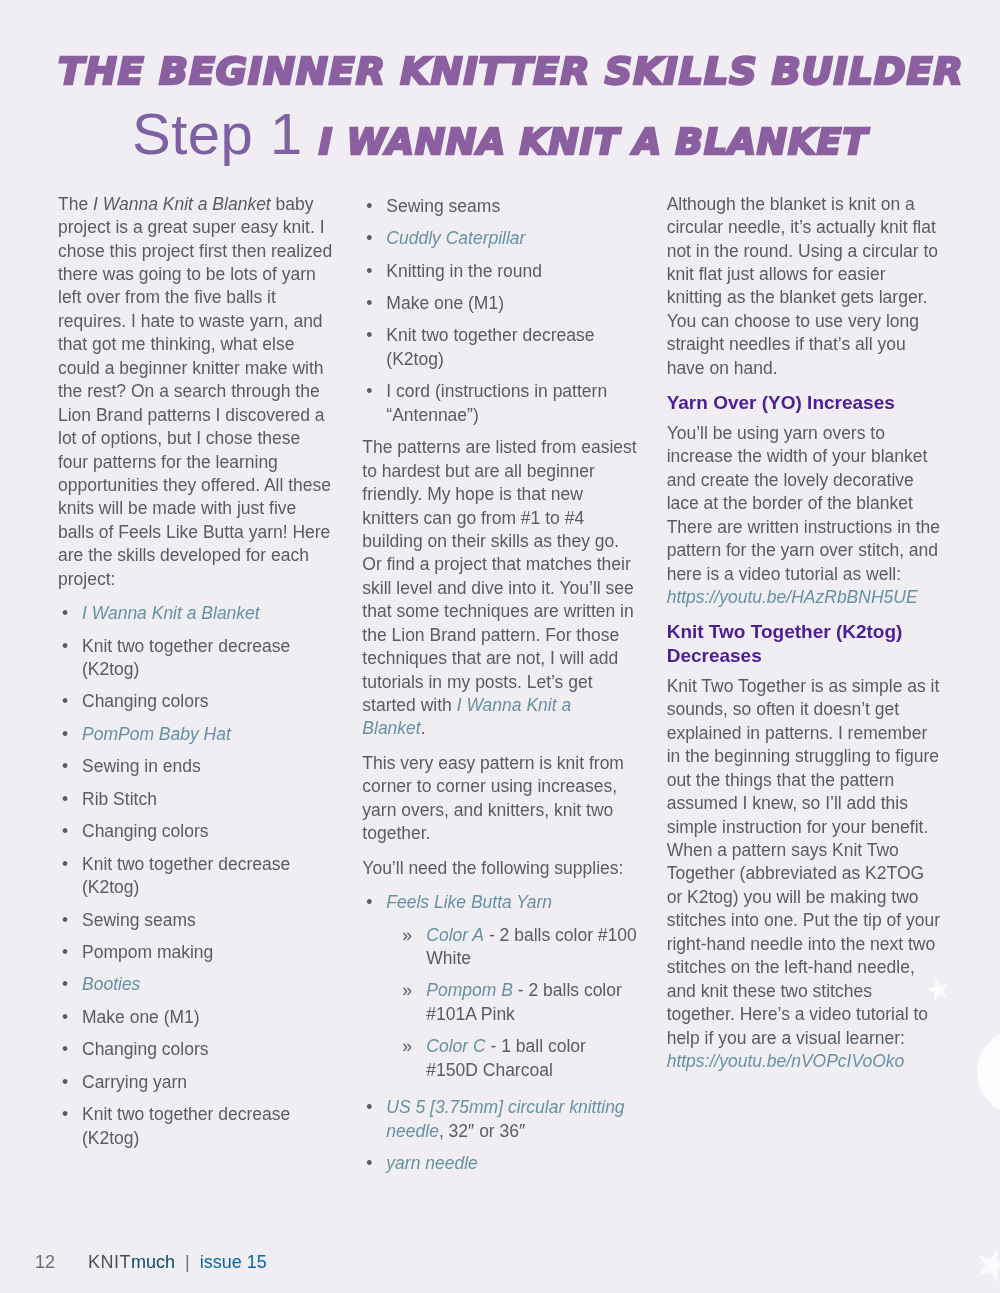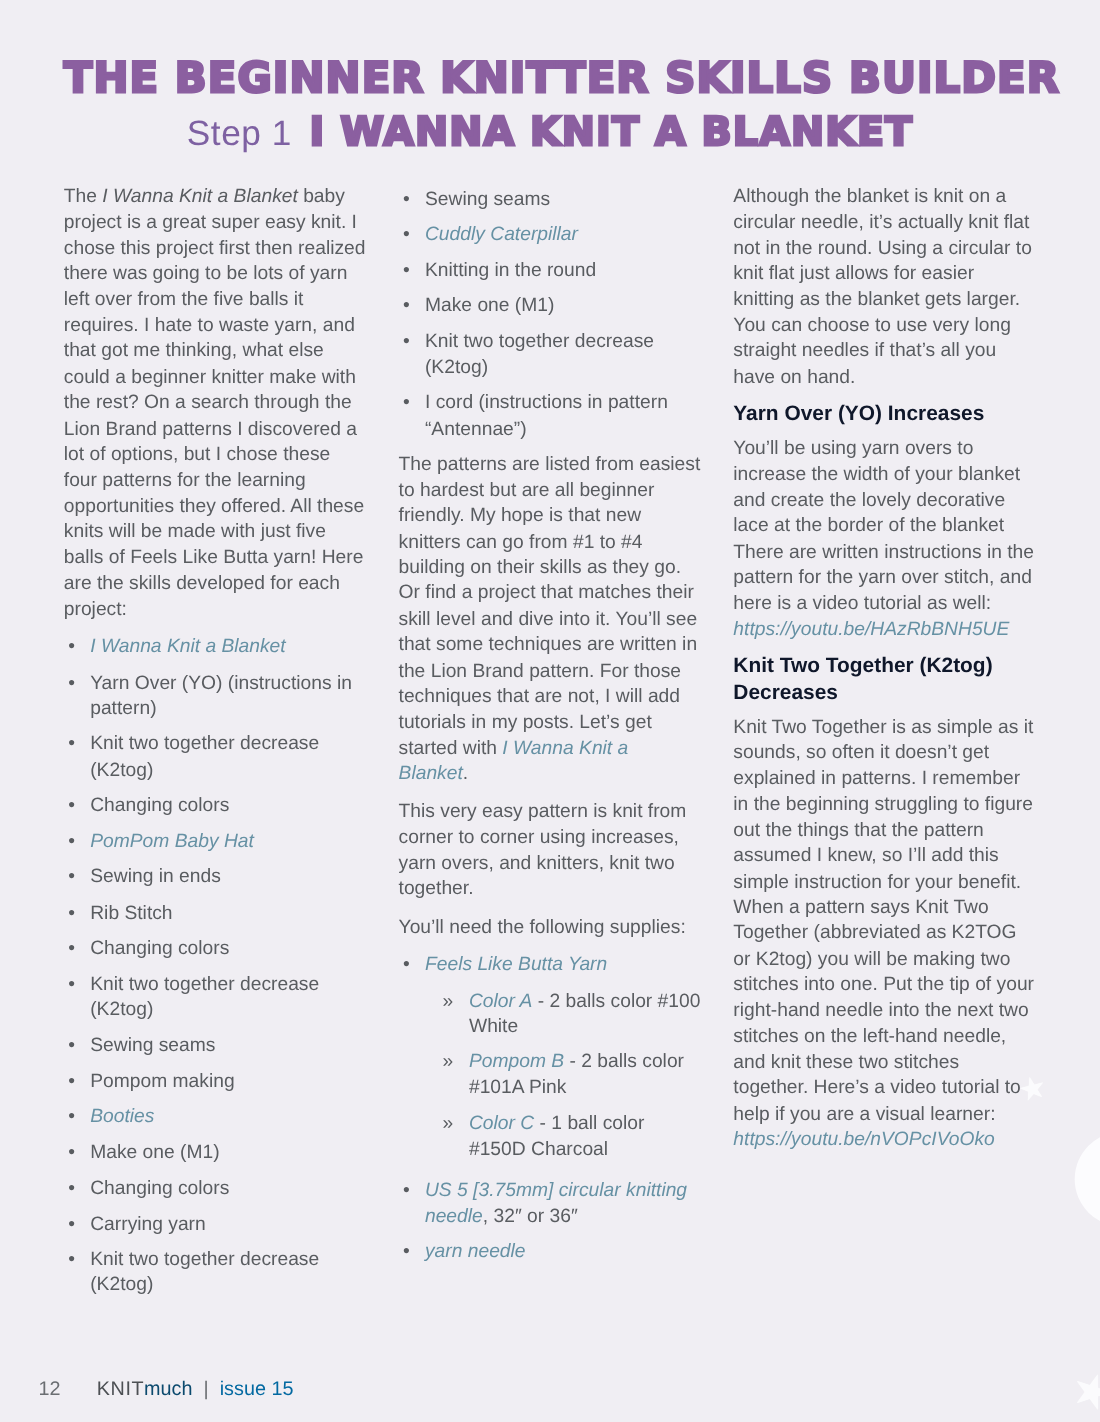--- a/index.html
+++ b/index.html
@@ -4,33 +4,33 @@
 <style>
   * { margin:0; padding:0; box-sizing:border-box; }
   html,body { background:#f0eef3; }
   body { width:1000px; height:1293px; position:relative; overflow:hidden;
          font-family:"Liberation Sans", sans-serif; }
   .page { position:absolute; inset:0; padding:50px 58px 0 58px; }
 
   
   header { text-align:center; position:relative; z-index:2; }
   .bubble { font-family:"DejaVu Sans", sans-serif; font-weight:800; color:#8b5fa0;
-            -webkit-text-stroke:2.6px #8b5fa0; letter-spacing:1px; white-space:nowrap; }
+            -webkit-text-stroke:2.6px #8b5fa0; letter-spacing:1px; white-space:nowrap;font-style:italic; }
   h1.bubble { font-size:38px; line-height:1.15; }
   .subtitle { display:flex; justify-content:center; align-items:baseline; gap:16px; margin-top:6px; }
-  .step { font-size:32px; color:#7e61a2; font-weight:400; letter-spacing:0.5px; }
+  .step { font-size:58px; color:#7e61a2; font-weight:400; letter-spacing:0.5px; }
   .sub-bubble { font-size:36px; }
 
   
   .columns { display:flex; gap:29px; margin-top:26px; position:relative; z-index:2; }
   .col { flex:1 1 0; font-size:17.5px; line-height:1.34; color:#595c60; }
   p { margin-bottom:11px; }
   .em { font-style:italic; }
   .link { font-style:italic; color:#6691a4; }
-  h2 { font-size:19px; color:#0f172a; font-weight:700; margin:1px 0 7px 0; line-height:1.25; }
+  h2 { font-size:19px; color:#4c1d95; font-weight:700; margin:1px 0 7px 0; line-height:1.25; }
 
   ul { list-style:none; }
   ul.skills { margin-top:2px; }
   .skills > li { position:relative; padding-left:24px; margin-bottom:9px; }
   .skills > li::before { content:"•"; position:absolute; left:4px; color:#595c60; }
   ul.sub { margin:9px 0 14px 16px; }
   .sub > li { position:relative; padding-left:24px; margin-bottom:9px; }
   .sub > li::before { content:"»"; position:absolute; left:0; color:#595c60; }
 
   
@@ -62,21 +62,20 @@
       <span class="bubble sub-bubble">I WANNA KNIT A BLANKET</span>
     </div>
   </header>
 
   <main class="columns">
 
     <section class="col">
       <p><span>The </span><span class="em">I Wanna Knit a Blanket</span><span> baby project is a great super easy knit. I chose this project first then realized there was going to be lots of yarn left over from the five balls it requires. I hate to waste yarn, and that got me thinking, what else could a beginner knitter make with the rest? On a search through the Lion Brand patterns I discovered a lot of options, but I chose these four patterns for the learning opportunities they offered. All these knits will be made with just five balls of Feels Like Butta yarn! Here are the skills developed for each project:</span></p>
       <ul class="skills">
           <li><span class="link">I Wanna Knit a Blanket</span></li>
-          <li><span>Yarn Over (YO) (instructions in pattern)</span></li>
           <li><span>Knit two together decrease (K2tog)</span></li>
           <li><span>Changing colors</span></li>
           <li><span class="link">PomPom Baby Hat</span></li>
           <li><span>Sewing in ends</span></li>
           <li><span>Rib Stitch</span></li>
           <li><span>Changing colors</span></li>
           <li><span>Knit two together decrease (K2tog)</span></li>
           <li><span>Sewing seams</span></li>
           <li><span>Pompom making</span></li>
           <li><span class="link">Booties</span></li>

